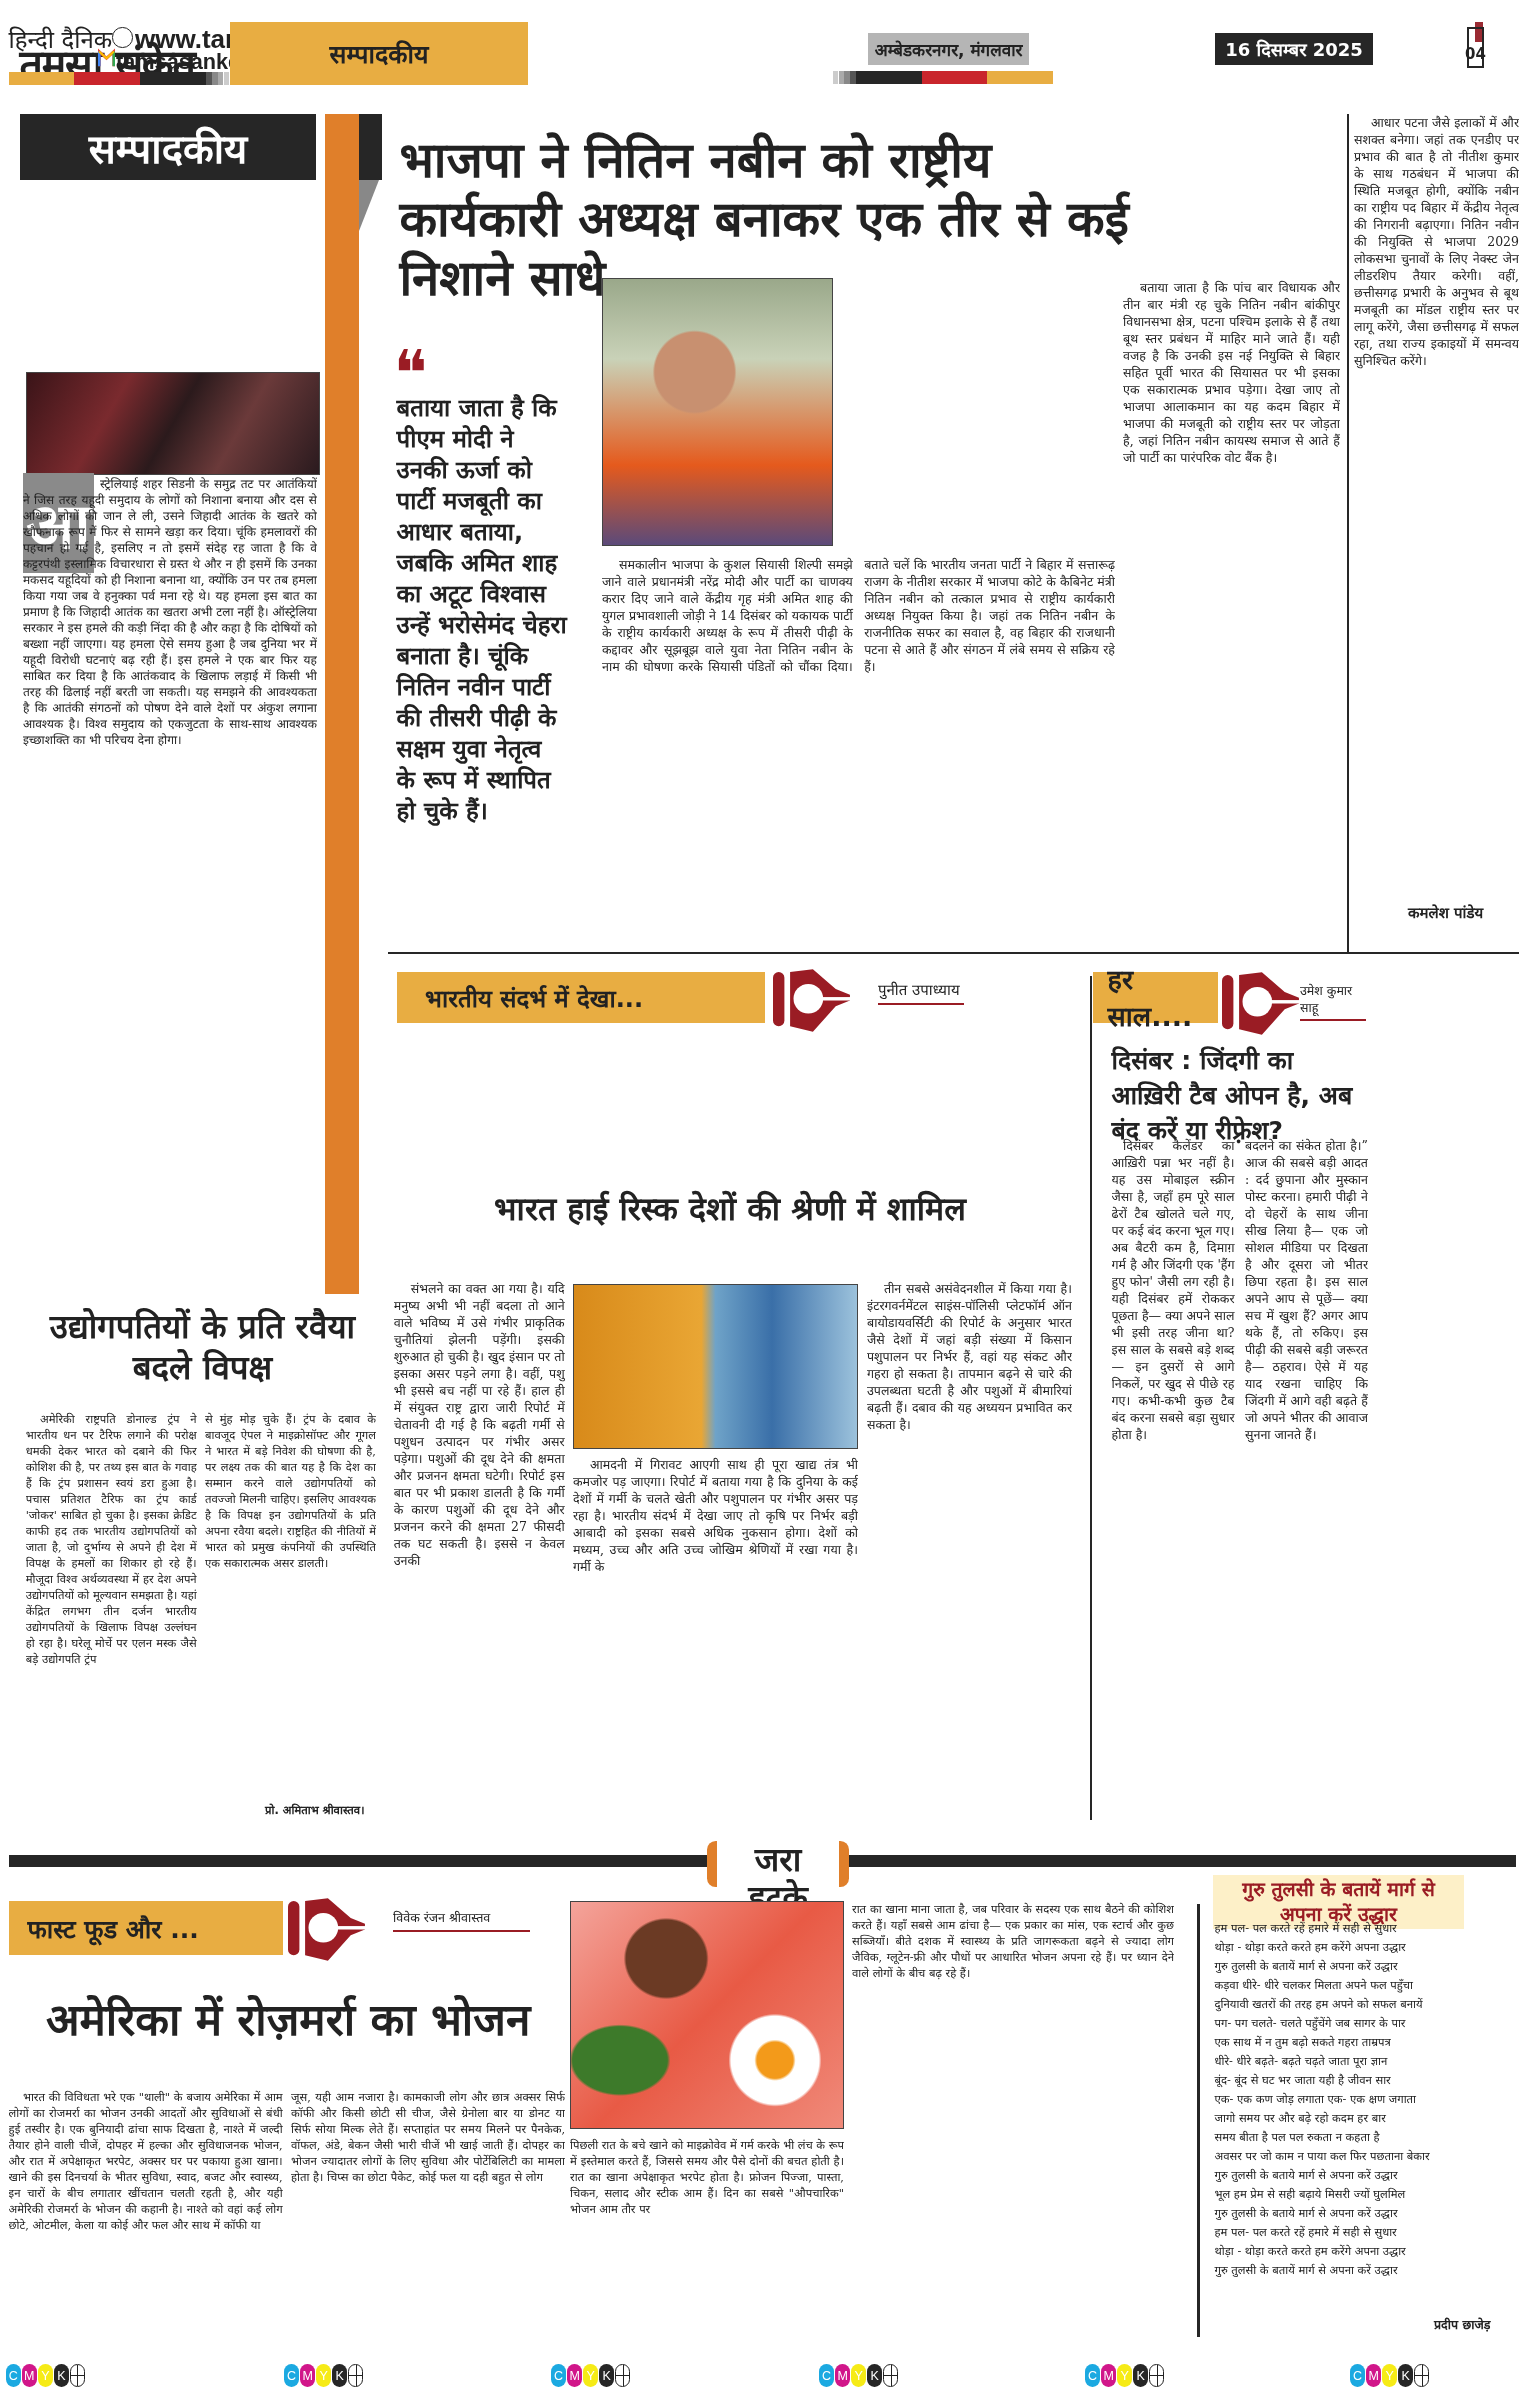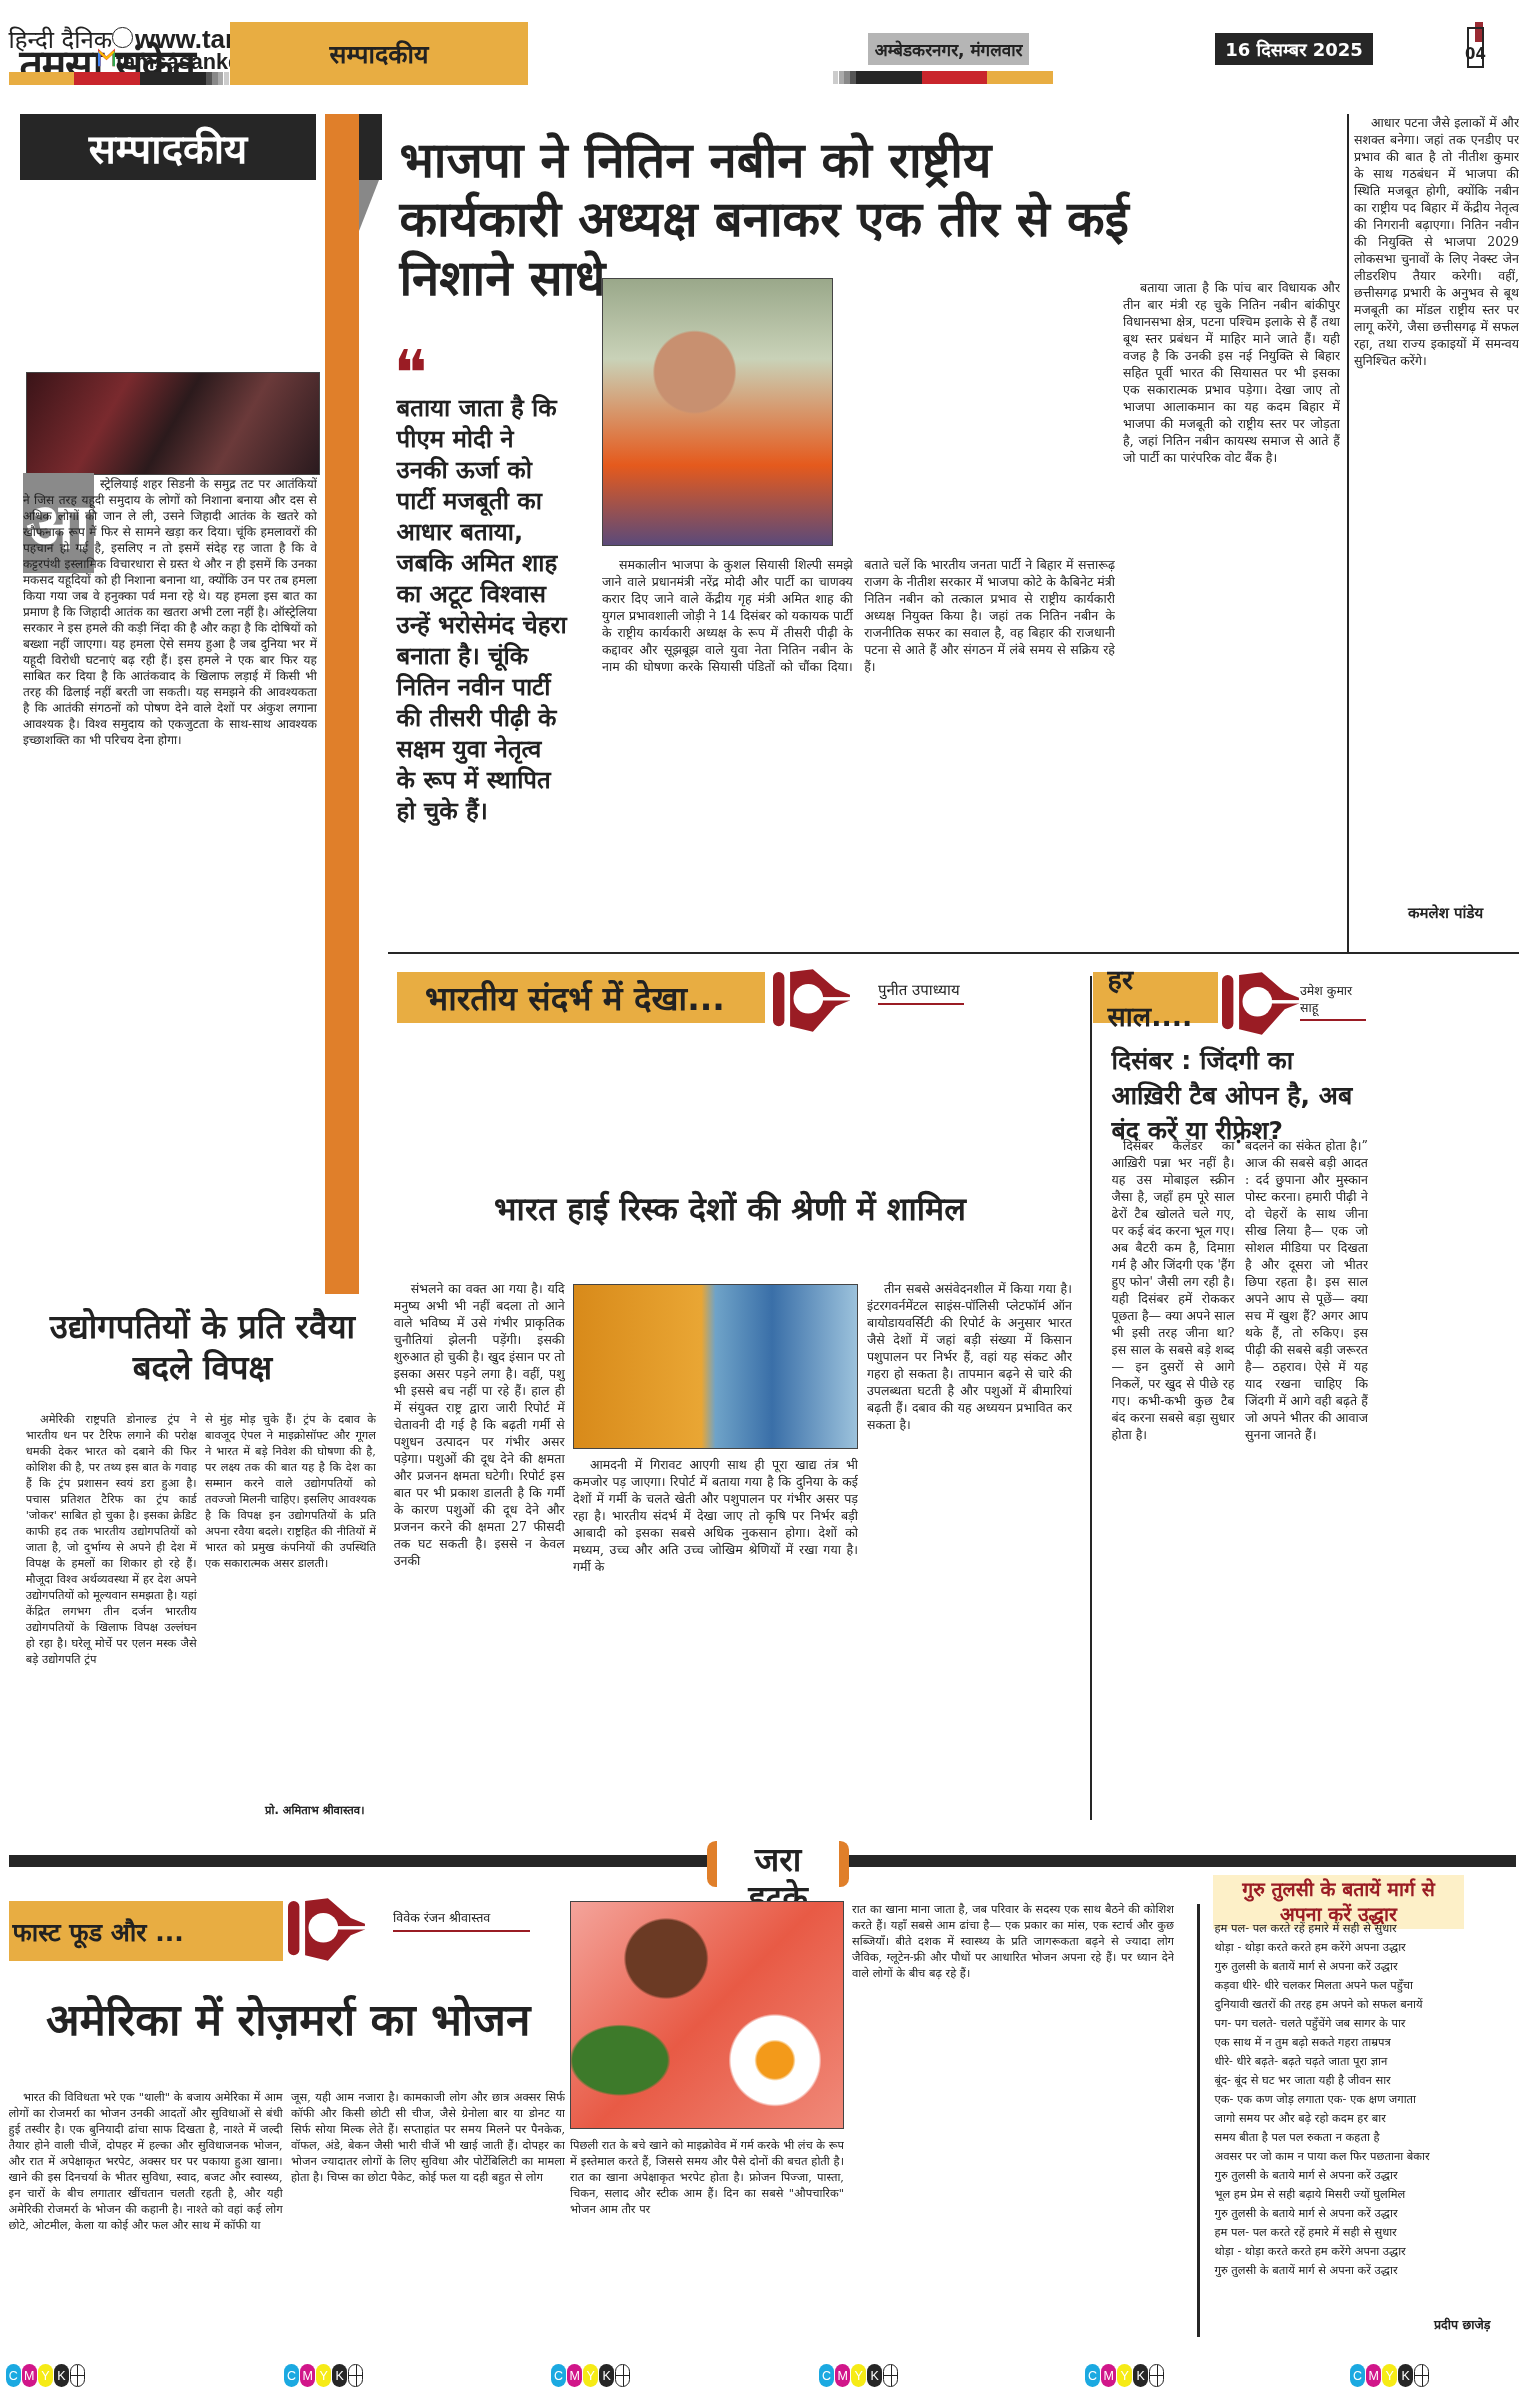--- a/index.html
+++ b/index.html
@@ -77,21 +77,21 @@
   <div class="abs photo" style="left:214px;top:164px;width:231px;height:268px;background:radial-gradient(circle at 40% 35%,#c89070 0 18%,transparent 19%),linear-gradient(180deg,#9aa88a 0%,#c9d2b8 30%,#e55a1d 70%,#5b4a7a 100%)"></div>
   <div class="abs col-text" style="left:214px;top:442px;width:513px;height:393px;column-count:2;column-gap:11.4px;text-indent:17px">समकालीन भाजपा के कुशल सियासी शिल्पी समझे जाने वाले प्रधानमंत्री नरेंद्र मोदी और पार्टी का चाणक्य करार दिए जाने वाले केंद्रीय गृह मंत्री अमित शाह की युगल प्रभावशाली जोड़ी ने 14 दिसंबर को यकायक पार्टी के राष्ट्रीय कार्यकारी अध्यक्ष के रूप में तीसरी पीढ़ी के कद्दावर और सूझबूझ वाले युवा नेता नितिन नबीन के नाम की घोषणा करके सियासी पंडितों को चौंका दिया। बताते चलें कि भारतीय जनता पार्टी ने बिहार में सत्तारूढ़ राजग के नीतीश सरकार में भाजपा कोटे के कैबिनेट मंत्री नितिन नबीन को तत्काल प्रभाव से राष्ट्रीय कार्यकारी अध्यक्ष नियुक्त किया है। जहां तक नितिन नबीन के राजनीतिक सफर का सवाल है, वह बिहार की राजधानी पटना से आते हैं और संगठन में लंबे समय से सक्रिय रहे हैं।</div>
   <div class="abs col-text" style="left:735px;top:165px;width:217px;height:673px;text-indent:17px">बताया जाता है कि पांच बार विधायक और तीन बार मंत्री रह चुके नितिन नबीन बांकीपुर विधानसभा क्षेत्र, पटना पश्चिम इलाके से हैं तथा बूथ स्तर प्रबंधन में माहिर माने जाते हैं। यही वजह है कि उनकी इस नई नियुक्ति से बिहार सहित पूर्वी भारत की सियासत पर भी इसका एक सकारात्मक प्रभाव पड़ेगा। देखा जाए तो भाजपा आलाकमान का यह कदम बिहार में भाजपा की मजबूती को राष्ट्रीय स्तर पर जोड़ता है, जहां नितिन नबीन कायस्थ समाज से आते हैं जो पार्टी का पारंपरिक वोट बैंक है।</div>
   <div class="abs" style="left:959px;top:0;width:1.7px;height:838px;background:#262626"></div>
   <div class="abs col-text" style="left:966px;top:0;width:165px;height:787px;text-indent:17px">आधार पटना जैसे इलाकों में और सशक्त बनेगा। जहां तक एनडीए पर प्रभाव की बात है तो नीतीश कुमार के साथ गठबंधन में भाजपा की स्थिति मजबूत होगी, क्योंकि नबीन का राष्ट्रीय पद बिहार में केंद्रीय नेतृत्व की निगरानी बढ़ाएगा। नितिन नवीन की नियुक्ति से भाजपा 2029 लोकसभा चुनावों के लिए नेक्स्ट जेन लीडरशिप तैयार करेगी। वहीं, छत्तीसगढ़ प्रभारी के अनुभव से बूथ मजबूती का मॉडल राष्ट्रीय स्तर पर लागू करेंगे, जैसा छत्तीसगढ़ में सफल रहा, तथा राज्य इकाइयों में समन्वय सुनिश्चित करेंगे।</div>
   <div class="abs" style="left:1020px;top:788px;font-size:15px;font-weight:700">कमलेश पांडेय</div>
   <div class="abs" style="left:0;top:838px;width:1131px;height:2.3px;background:#262626"></div>
 </div>
 
 <div class="abs" style="left:388px;top:969px;width:695px;height:855px">
-  <div class="abs kicker" style="left:8.6px;top:2.9px;width:368px;height:51px;font-size:33px">भारतीय संदर्भ में देखा...</div>
+  <div class="abs kicker" style="left:8.6px;top:2.9px;width:368px;height:51px;font-size:24px">भारतीय संदर्भ में देखा...</div>
   <div class="pen" style="left:385px;top:0">
     <svg width="114" height="63" viewBox="0 0 200 110">
         <rect x="0" y="5" width="20" height="95" rx="10" fill="#9a1c24"></rect>
         <path d="M30 5 L70 0 L110 35 L135 45 L135 55 L110 65 L70 110 L30 100 Z" fill="#9a1c24"></path>
         <circle cx="62" cy="52" r="26" fill="#fff"></circle>
         <rect x="62" y="49" width="80" height="6" fill="#fff"></rect>
       </svg>
   </div>
   <div class="abs byline" style="left:490px;top:10.3px;width:86px">पुनीत उपाध्याय</div>
   <div class="abs headline" style="left:0;top:222px;width:684px;font-size:32px;text-align:center">भारत हाई रिस्क देशों की श्रेणी में शामिल</div>
@@ -127,21 +127,21 @@
 
 <div class="abs" style="left:0;top:1841px;width:1526px;height:57px">
   <div class="rule-dark" style="left:8.6px;top:14.3px;width:701px;height:11.4px"></div>
   <div class="abs" style="left:707px;top:0;width:10.3px;height:46px;background:#e07f2a;border-radius:8.6px 0 0 8.6px"></div>
   <div class="abs headline" style="left:721px;top:0;width:114px;font-size:33px;text-align:center">जरा हटके</div>
   <div class="abs" style="left:839px;top:0;width:10.3px;height:46px;background:#e07f2a;border-radius:0 8.6px 8.6px 0"></div>
   <div class="rule-dark" style="left:849px;top:14.3px;width:667px;height:11.4px"></div>
 </div>
 
 <div class="abs" style="left:0;top:1898px;width:1186px;height:439px">
-  <div class="abs kicker" style="left:8.6px;top:2.9px;width:274px;height:60px;font-size:25px;padding-left:4px">फास्ट फूड और ...</div>
+  <div class="abs kicker" style="left:8.6px;top:2.9px;width:274px;height:54px;font-size:25px;padding-left:19px">फास्ट फूड और ...</div>
   <div class="pen" style="left:288px;top:0">
     <svg width="114" height="63" viewBox="0 0 200 110">
         <rect x="0" y="5" width="20" height="95" rx="10" fill="#9a1c24"></rect>
         <path d="M30 5 L70 0 L110 35 L135 45 L135 55 L110 65 L70 110 L30 100 Z" fill="#9a1c24"></path>
         <circle cx="62" cy="52" r="26" fill="#fff"></circle>
         <rect x="62" y="49" width="80" height="6" fill="#fff"></rect>
       </svg>
   </div>
   <div class="abs byline" style="left:393px;top:11.4px;width:137px;font-size:12.5px">विवेक रंजन श्रीवास्तव</div>
   <div class="abs headline" style="left:8.6px;top:97px;width:559px;font-size:44px;text-align:center">अमेरिका में रोज़मर्रा का भोजन</div>

